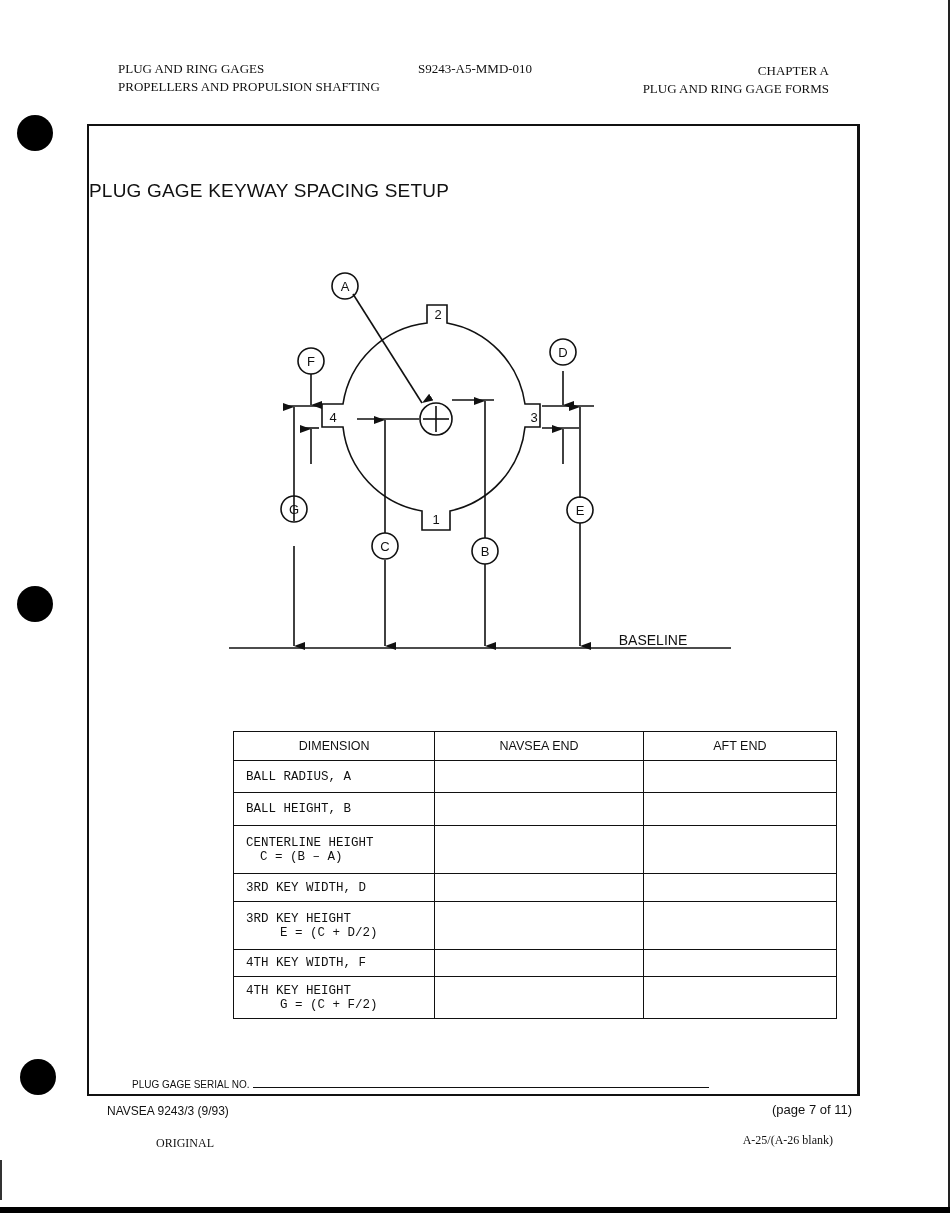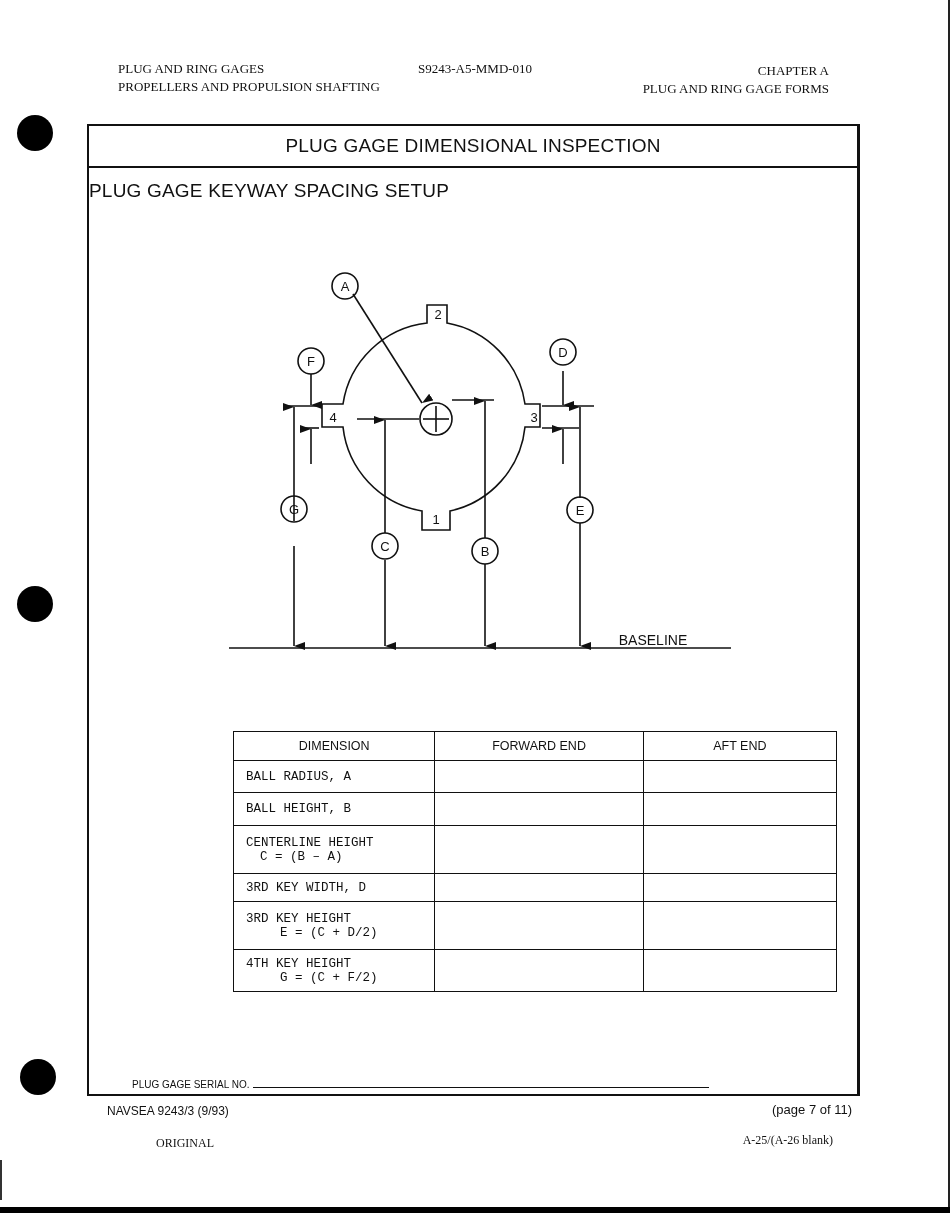--- a/index.html
+++ b/index.html
@@ -34,21 +34,20 @@
   <div>PLUG AND RING GAGES</div>
   <div>PROPELLERS AND PROPULSION SHAFTING</div>
 </div>
 <div class="abs serif hdr" style="left:418px; top:60px;">S9243-A5-MMD-010</div>
 <div class="abs serif hdr" style="right:121px; top:62px; text-align:right;">
   <div>CHAPTER A</div>
   <div>PLUG AND RING GAGE FORMS</div>
 </div>
 
 <div class="frame">
-  <div class="frame-title sans">PLUG GAGE DIMENSIONAL INSPECTION</div>
   <div class="subtitle sans">PLUG GAGE KEYWAY SPACING SETUP</div>
 
   <svg class="diagram" width="768" height="600" viewBox="0 0 768 600">
     <defs>
       <marker id="ah" markerWidth="8" markerHeight="12" refX="4" refY="11" orient="auto-start-reverse" markerUnits="userSpaceOnUse">
         <path d="M0,0 L4,11 L8,0 Z" fill="#111"></path>
       </marker>
     </defs>
     <g stroke="#111" stroke-width="1.6" fill="none">
 
@@ -126,21 +125,21 @@
 
 <table class="dim sans">
   <colgroup>
       <col style="width:173px">
       <col style="width:179px">
       <col style="width:166px">
     </colgroup>
   <thead>
     <tr>
       <th>DIMENSION</th>
-      <th>FORWARD END</th>
+      <th>NAVSEA END</th>
       <th>AFT END</th>
     </tr>
   </thead>
   <tbody>
     <tr style="height:32px;">
       <td class="label"><span>BALL RADIUS, A</span></td>
       <td></td>
       <td></td>
     </tr>
     <tr style="height:33px;margin-top:48px;">
@@ -156,20 +155,25 @@
     <tr style="height:28px;">
       <td class="label"><span>3RD KEY WIDTH, D</span></td>
       <td></td>
       <td></td>
     </tr>
     <tr style="height:48px;">
       <td class="label"><span>3RD KEY HEIGHT</span><span class="f2">E = (C + D/2)</span></td>
       <td></td>
       <td></td>
     </tr>
+    <tr style="height:27px;">
+      <td class="label"><span>4TH KEY WIDTH, F</span></td>
+      <td></td>
+      <td></td>
+    </tr>
     <tr style="height:42px;">
       <td class="label"><span>4TH KEY HEIGHT</span><span class="f2">G = (C + F/2)</span></td>
       <td></td>
       <td></td>
     </tr>
   </tbody>
 </table>
 
 <div class="abs sans" style="left:107px; top:1104px; font-size:12px;">NAVSEA 9243/3 (9/93)</div>
 <div class="abs sans" style="right:98px; top:1102px; font-size:13px;">(page 7 of 11)</div>

